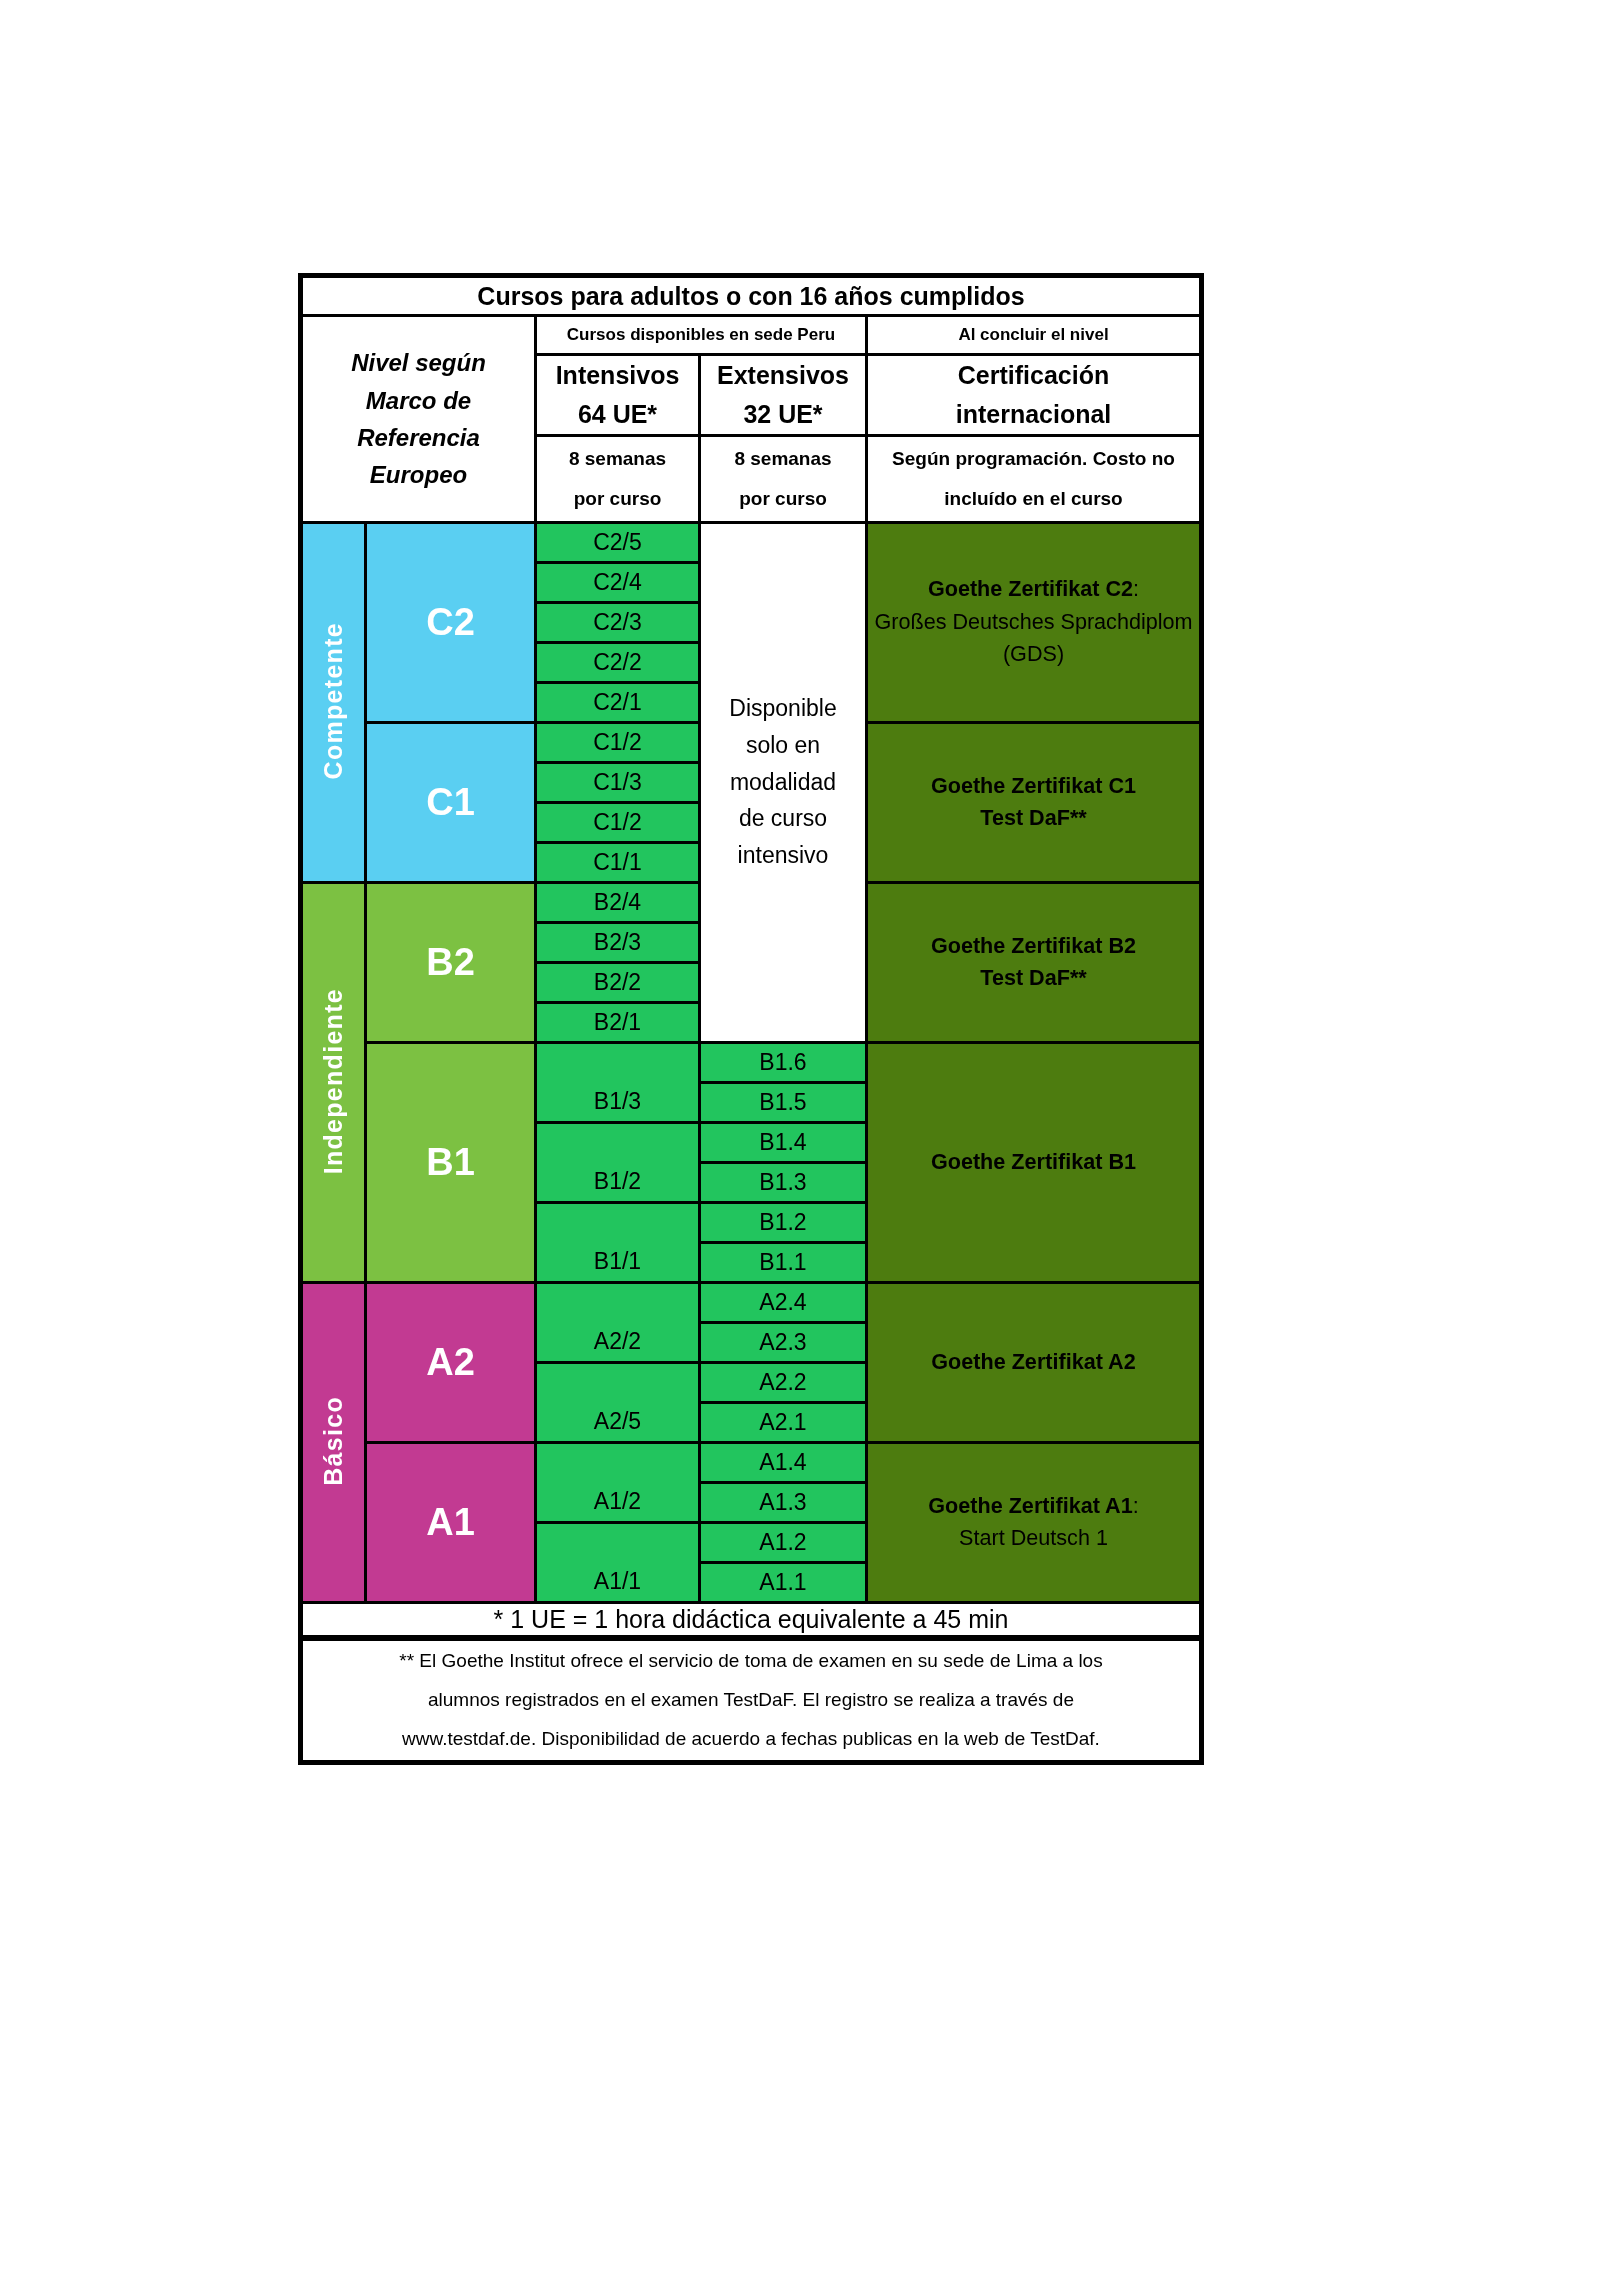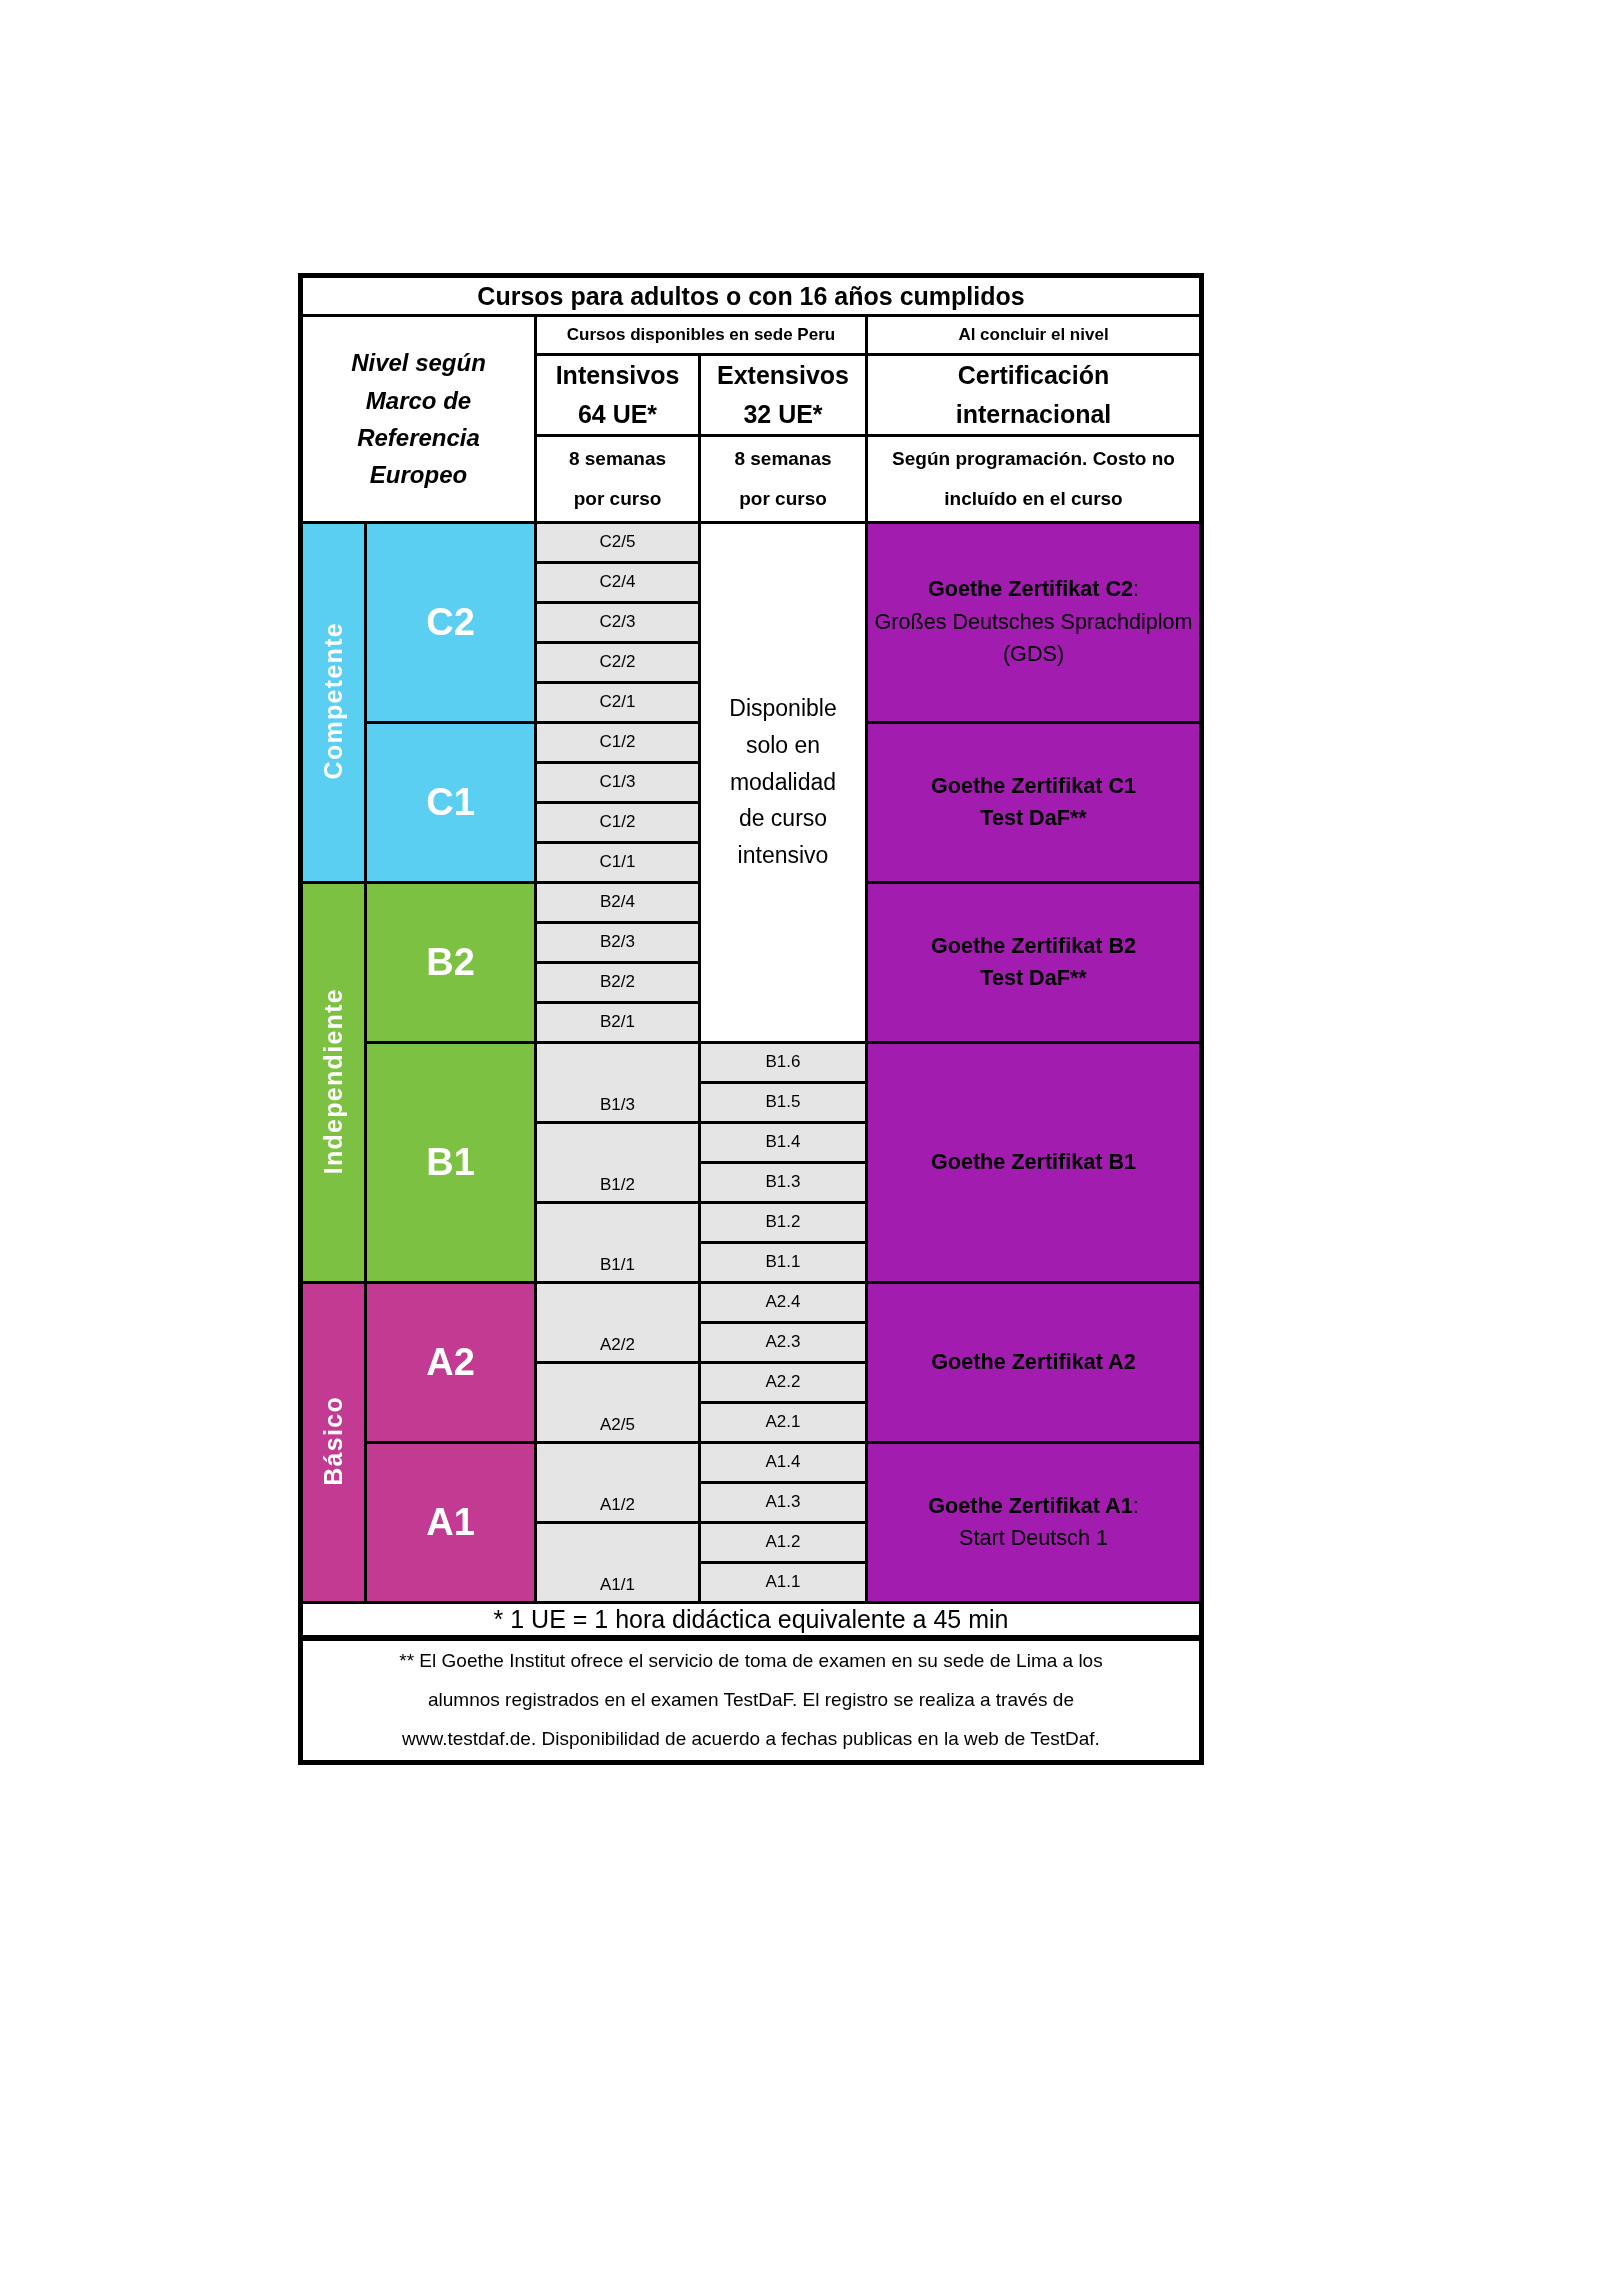--- a/index.html
+++ b/index.html
@@ -59,24 +59,24 @@
     display: inline-block;
     writing-mode: vertical-rl;
     transform: rotate(180deg);
     font-weight: bold;
     font-size: 25px;
     letter-spacing: 1.3px;
   }
   .level { color: #ffffff; font-weight: bold; font-size: 38px; }
 
   
-  .code { font-size: 17px; background: #e5e5e5; text-align: center; }
+  .code { font-size: 23px; background: #22c55e; text-align: center; }
   .low  { vertical-align: bottom; padding-bottom: 5.9px; }
   .note-cell { font-size: 23px; line-height: 1.6; background: #ffffff; }
-  .cert { font-size: 21.6px; line-height: 1.5; background: #a21caf; padding: 0 3.9px; }
+  .cert { font-size: 21.6px; line-height: 1.5; background: #4d7c0f; padding: 0 3.9px; }
   .cert .b { font-weight: bold; }
 
   
   .ue-cell { font-size: 25px; }
   .fn-cell { font-size: 19px; line-height: 2.05; border-top-width: 6.5px; padding: 0 13px; }
 </style>
 </head>
 <body>
 
 <div class="page">

